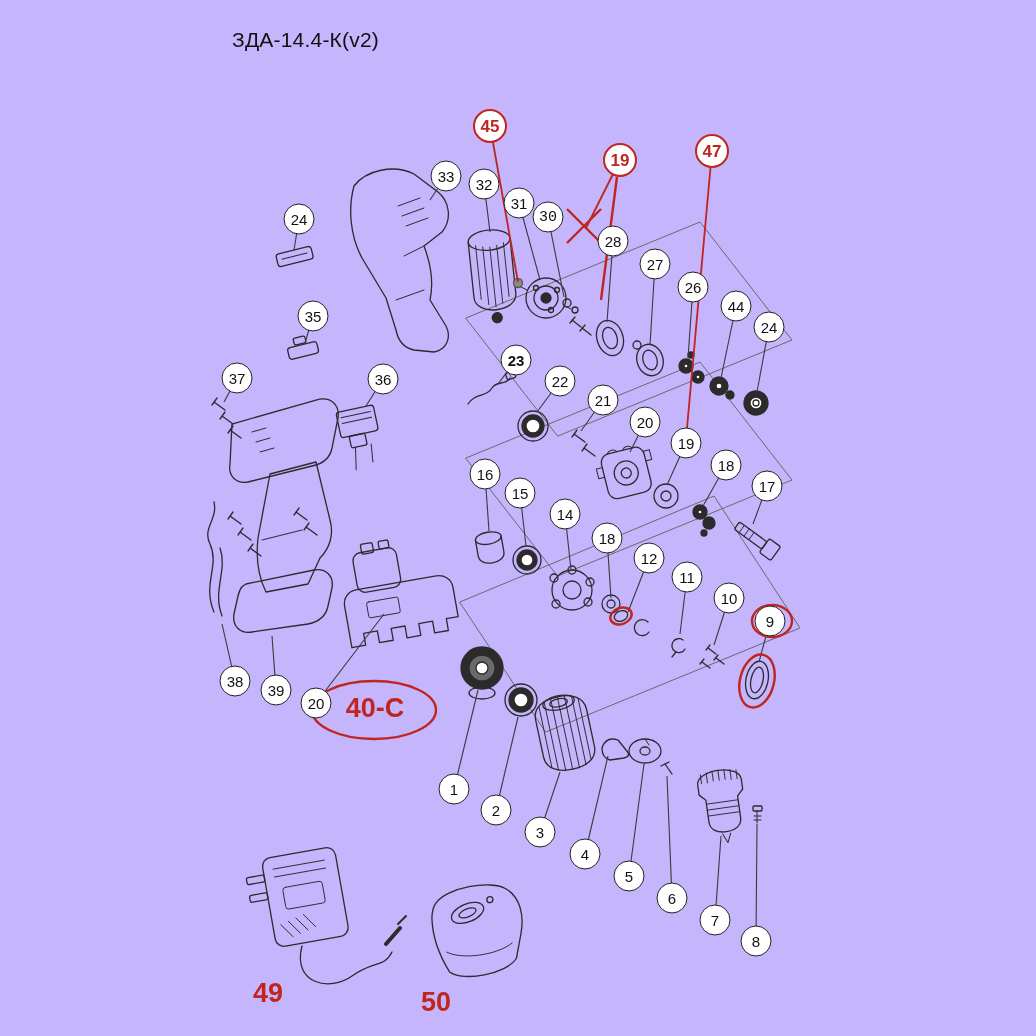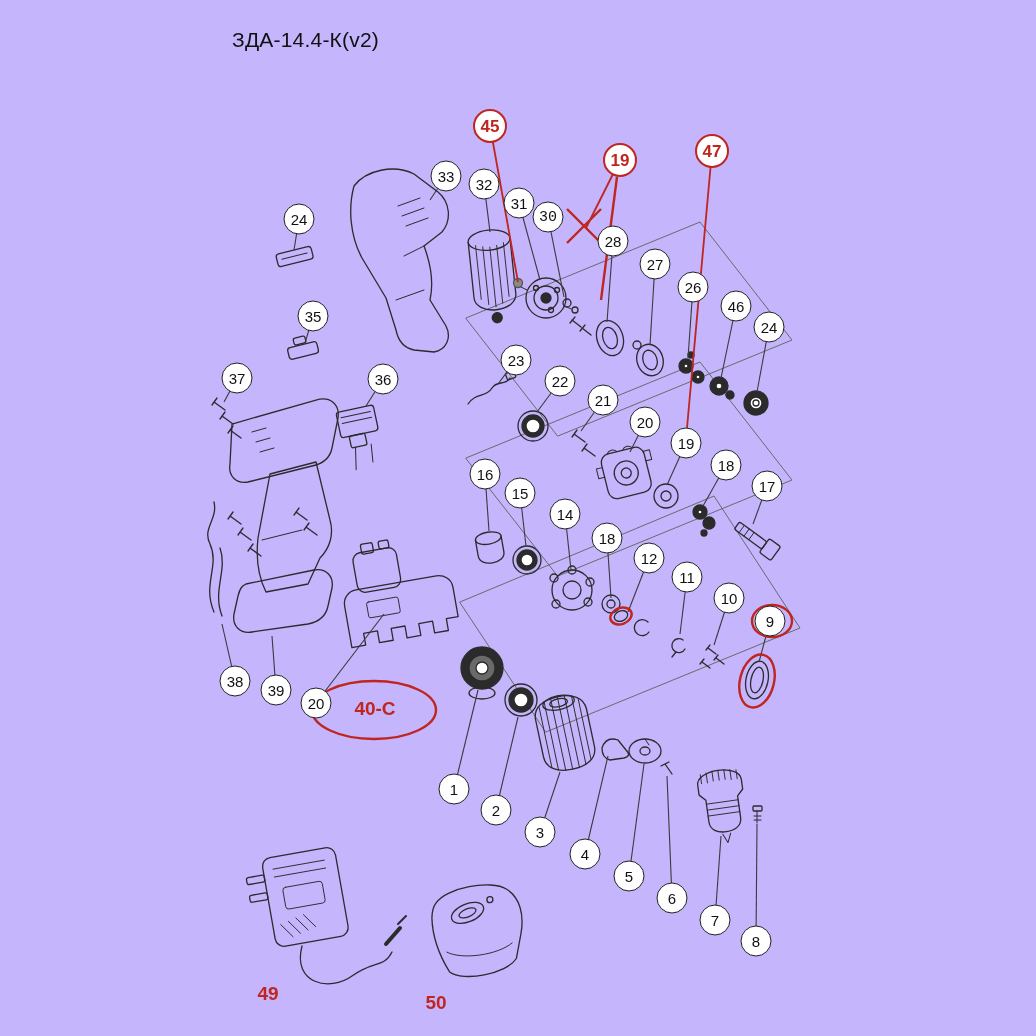--- a/index.html
+++ b/index.html
@@ -17,21 +17,21 @@
     display:flex; align-items:center; justify-content:center;
     font-size:15px; line-height:1;
     transform:translate(-50%,-50%);
   }
   .balloon.red{
     width:34px; height:34px; border-width:2px;
     border-color:var(--hl); color:var(--hl); font-weight:700; font-size:17px;
   }
   .balloon.red-text{
     border:none; background:transparent; width:auto; height:auto;
-    color:var(--hl); font-weight:700; font-size:19px; padding:2px 4px;
+    color:var(--hl); font-weight:700; font-size:27px; padding:2px 4px;
   }
   .leader{ stroke:#3a3a3a; stroke-width:1.1; }
   .leader.red{ stroke:var(--hl); stroke-width:1.8; }
   .red-mark{ stroke:var(--hl); stroke-width:2.4; fill:none; }
 </style>
 </head>
 <body>
 
 <div class="stage">
 
@@ -382,26 +382,26 @@
 
   <div id="callout-layer">
       <div class="balloon black" style="left: 299px; top: 219px;">24</div>
       <div class="balloon black" style="left: 446px; top: 176px;">33</div>
       <div class="balloon black" style="left: 484px; top: 184px;">32</div>
       <div class="balloon black" style="left: 519px; top: 203px;">31</div>
       <div class="balloon black" style="left: 548px; top: 217px; font-family: Liberation Mono, monospace;">30</div>
       <div class="balloon black" style="left: 613px; top: 241px;">28</div>
       <div class="balloon black" style="left: 655px; top: 264px;">27</div>
       <div class="balloon black" style="left: 693px; top: 287px;">26</div>
-      <div class="balloon black" style="left: 736px; top: 306px;">46</div>
+      <div class="balloon black" style="left: 736px; top: 306px;">44</div>
       <div class="balloon black" style="left: 769px; top: 327px;">24</div>
       <div class="balloon black" style="left: 313px; top: 316px;">35</div>
       <div class="balloon black" style="left: 237px; top: 378px;">37</div>
       <div class="balloon black" style="left: 383px; top: 379px;">36</div>
-      <div class="balloon black" style="left: 516px; top: 360px;">23</div>
+      <div class="balloon black" style="left: 516px; top: 360px; font-weight: bold;">23</div>
       <div class="balloon black" style="left: 560px; top: 381px;">22</div>
       <div class="balloon black" style="left: 603px; top: 400px;">21</div>
       <div class="balloon black" style="left: 645px; top: 422px;">20</div>
       <div class="balloon black" style="left: 686px; top: 443px;">19</div>
       <div class="balloon black" style="left: 726px; top: 465px;">18</div>
       <div class="balloon black" style="left: 767px; top: 486px;">17</div>
       <div class="balloon black" style="left: 485px; top: 474px;">16</div>
       <div class="balloon black" style="left: 520px; top: 493px;">15</div>
       <div class="balloon black" style="left: 565px; top: 514px;">14</div>
       <div class="balloon black" style="left: 607px; top: 538px;">18</div>

